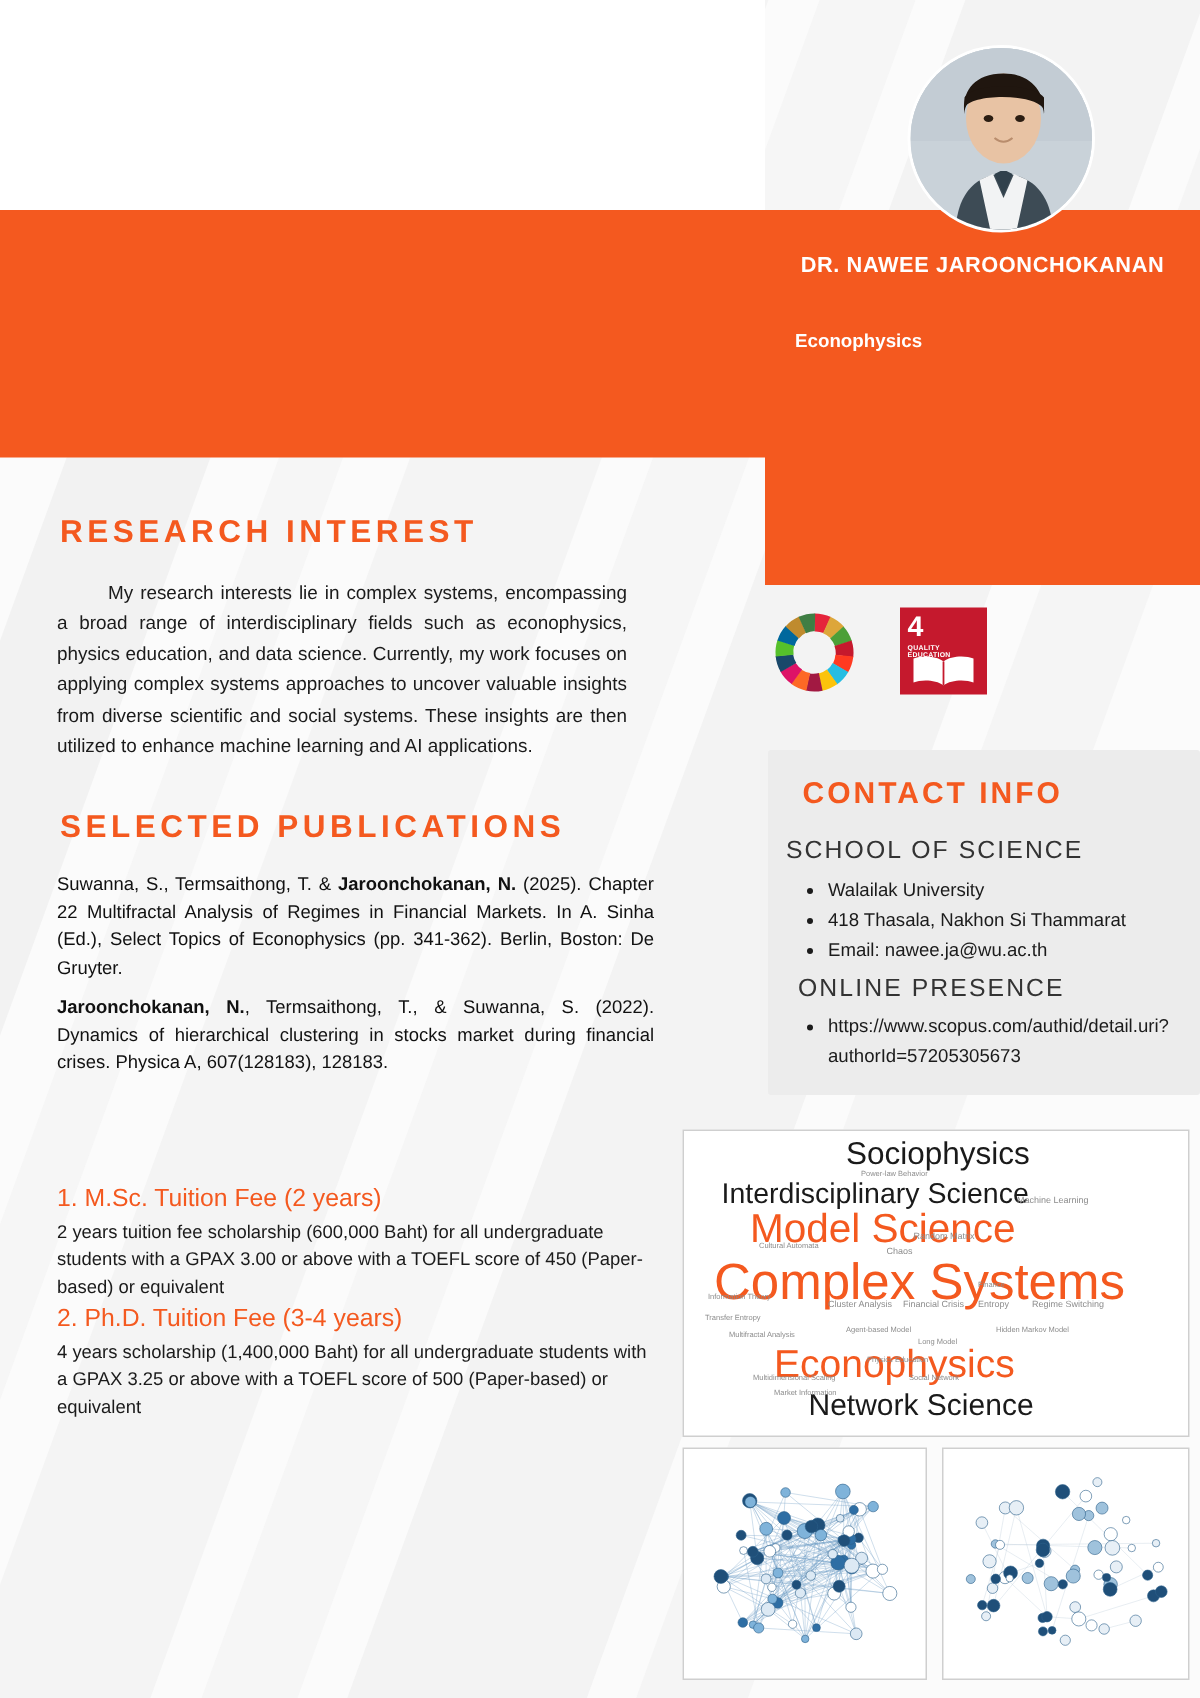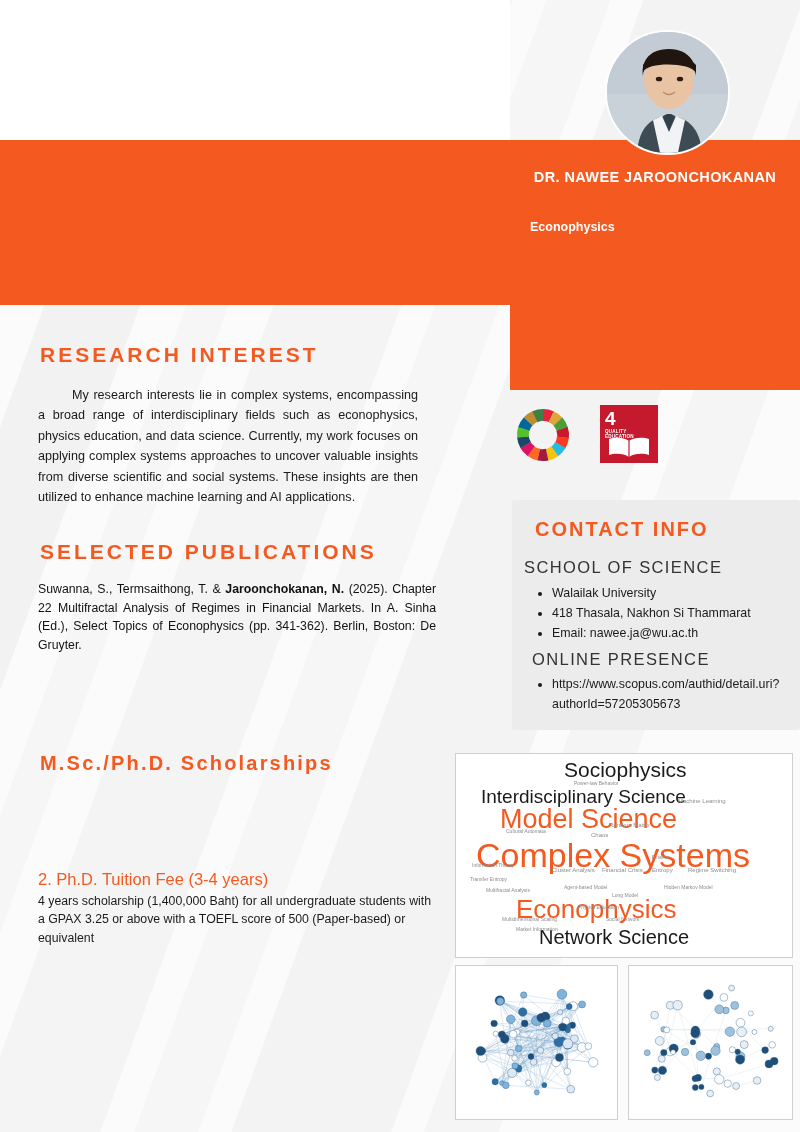--- a/index.html
+++ b/index.html
@@ -200,23 +200,31 @@
   <div class="prof-name">DR. NAWEE JAROONCHOKANAN</div>
   <div class="prof-field">Econophysics</div>
 
   <div class="sec-head" id="research-head">RESEARCH INTEREST</div>
   <div class="research-body"><span class="indent"></span><span>My research interests lie in complex systems, encompassing a broad range of interdisciplinary fields such as econophysics, physics education, and data science. Currently, my work focuses on applying complex systems approaches to uncover valuable insights from diverse scientific and social systems. These insights are then utilized to enhance machine learning and AI applications.</span></div>
 
   <div class="sec-head" id="pubs-head">SELECTED PUBLICATIONS</div>
   <div class="pub" id="pub-1">
     <span>Suwanna, S., Termsaithong, T. &amp; </span><b>Jaroonchokanan, N.</b><span> (2025). Chapter 22 Multifractal Analysis of Regimes in Financial Markets. In A. Sinha (Ed.), Select Topics of Econophysics (pp. 341-362). Berlin, Boston: De Gruyter.</span>
   </div>
-
-  <div class="sec-head" id="schol-head">M.Sc./Ph.D. Scholarships</div>
-
+  <div class="pub" id="pub-2">
+    <span></span><b>Jaroonchokanan, N.</b><span>, Termsaithong, T., &amp; Suwanna, S. (2022). Dynamics of hierarchical clustering in stocks market during financial crises. Physica A, 607(128183), 128183.</span>
+  </div>
+
+
+  <div class="schol-block" id="schol-1">
+    <div class="schol-title">1. M.Sc. Tuition Fee (2 years)</div>
+    <div class="schol-text">
+      <p>2 years tuition fee scholarship (600,000 Baht) for all undergraduate students with a GPAX 3.00 or above with a TOEFL score of 450 (Paper-based) or equivalent</p>
+    </div>
+  </div>
 
   <div class="schol-block" id="schol-2">
     <div class="schol-title">2. Ph.D. Tuition Fee (3-4 years)</div>
     <div class="schol-text">
       <p>4 years scholarship (1,400,000 Baht) for all undergraduate students with a GPAX 3.25 or above with a TOEFL score of 500 (Paper-based) or equivalent</p>
     </div>
   </div>
 
 
   <div class="sdg-wheel">

